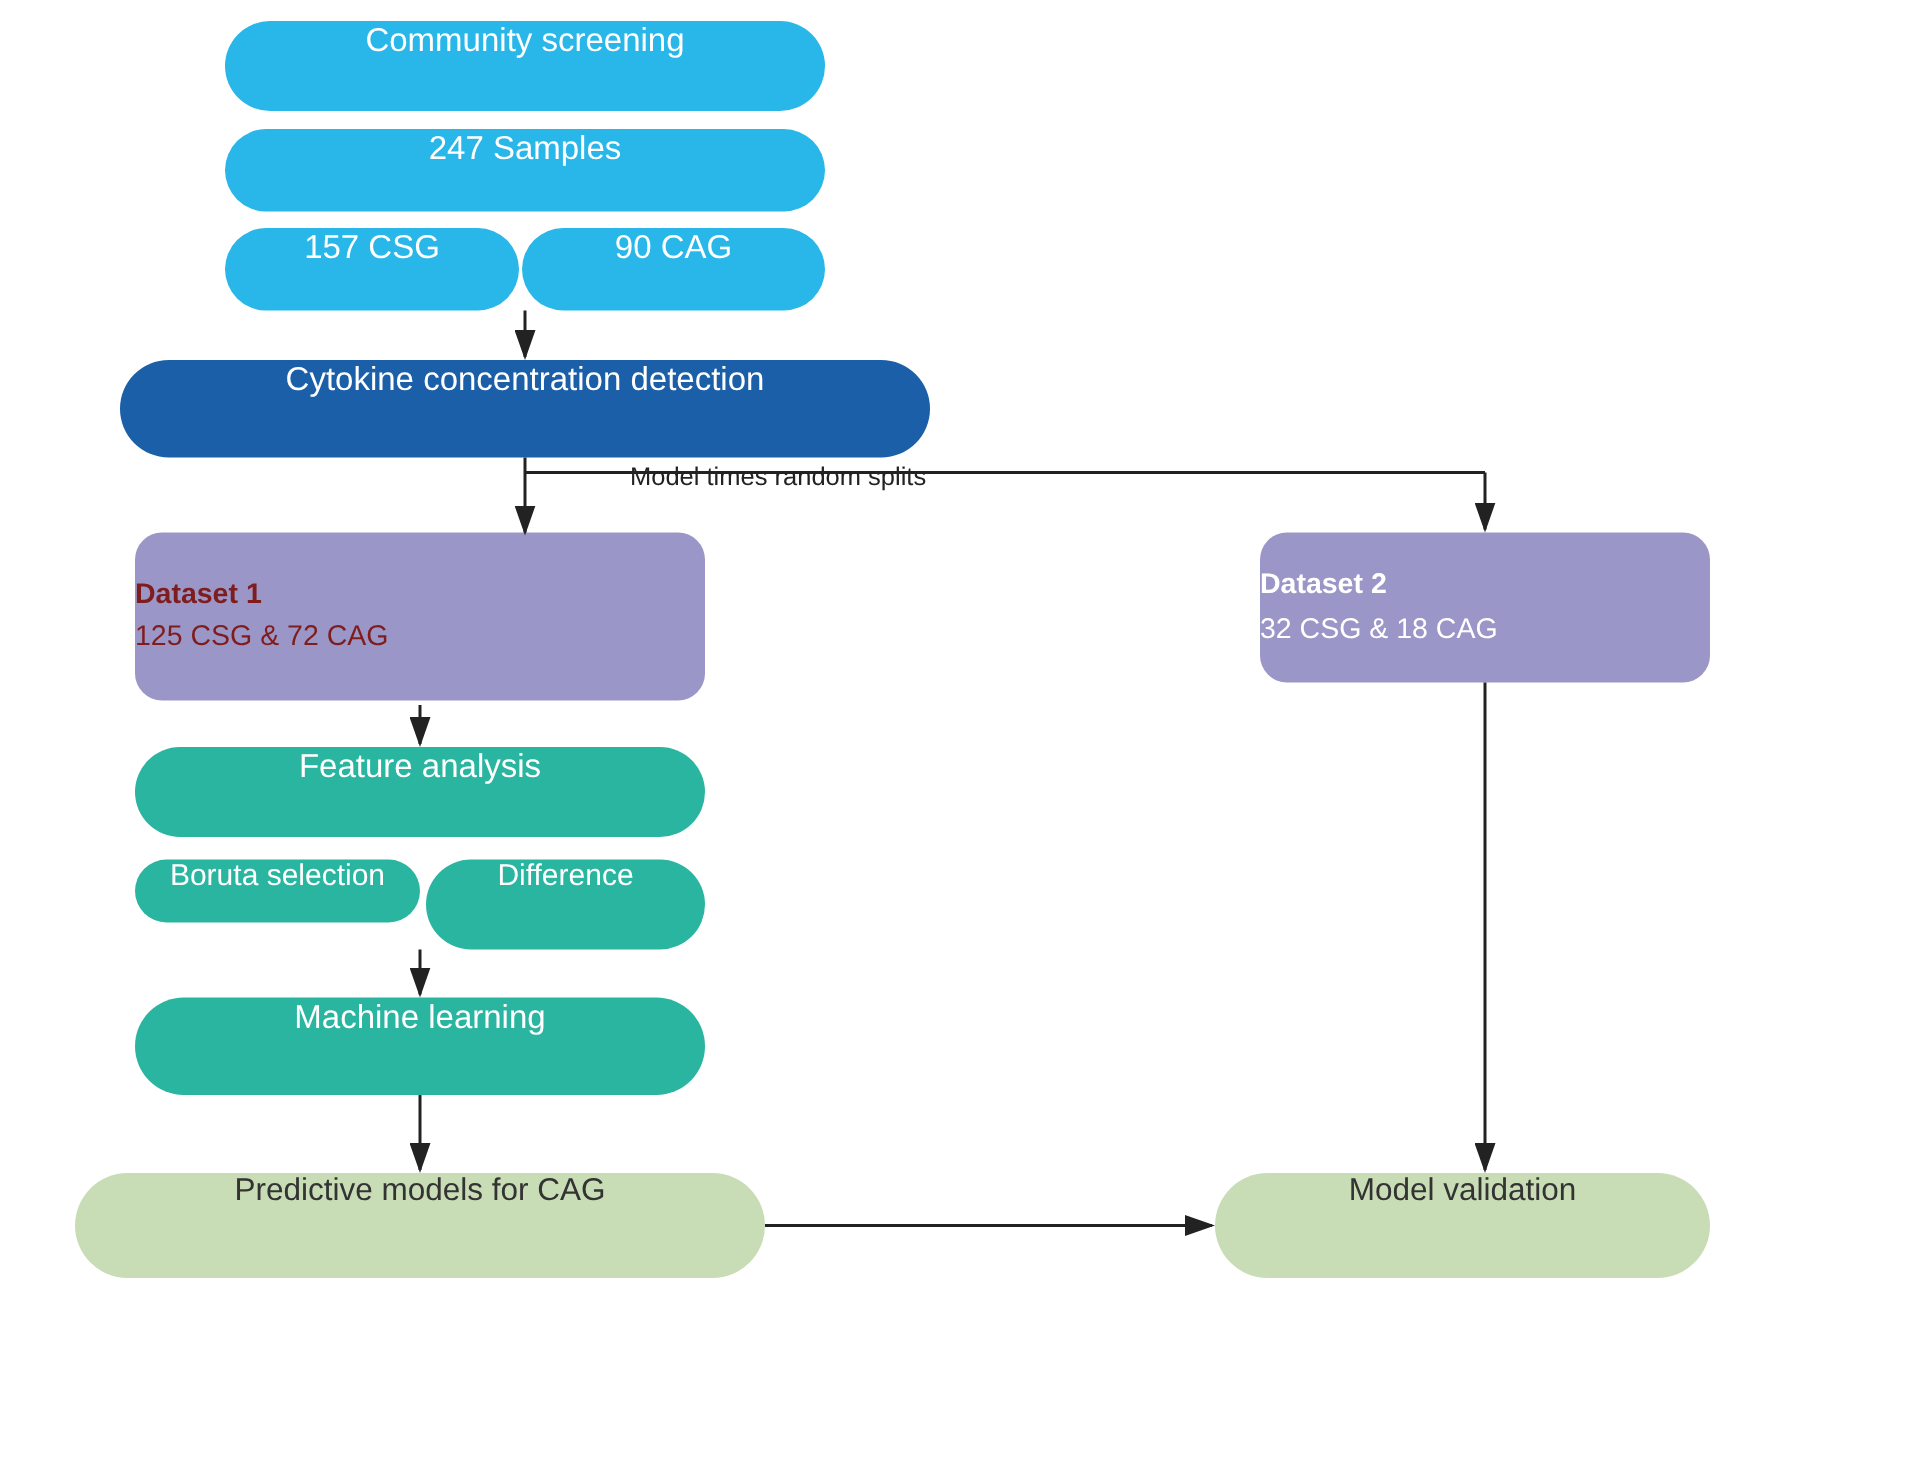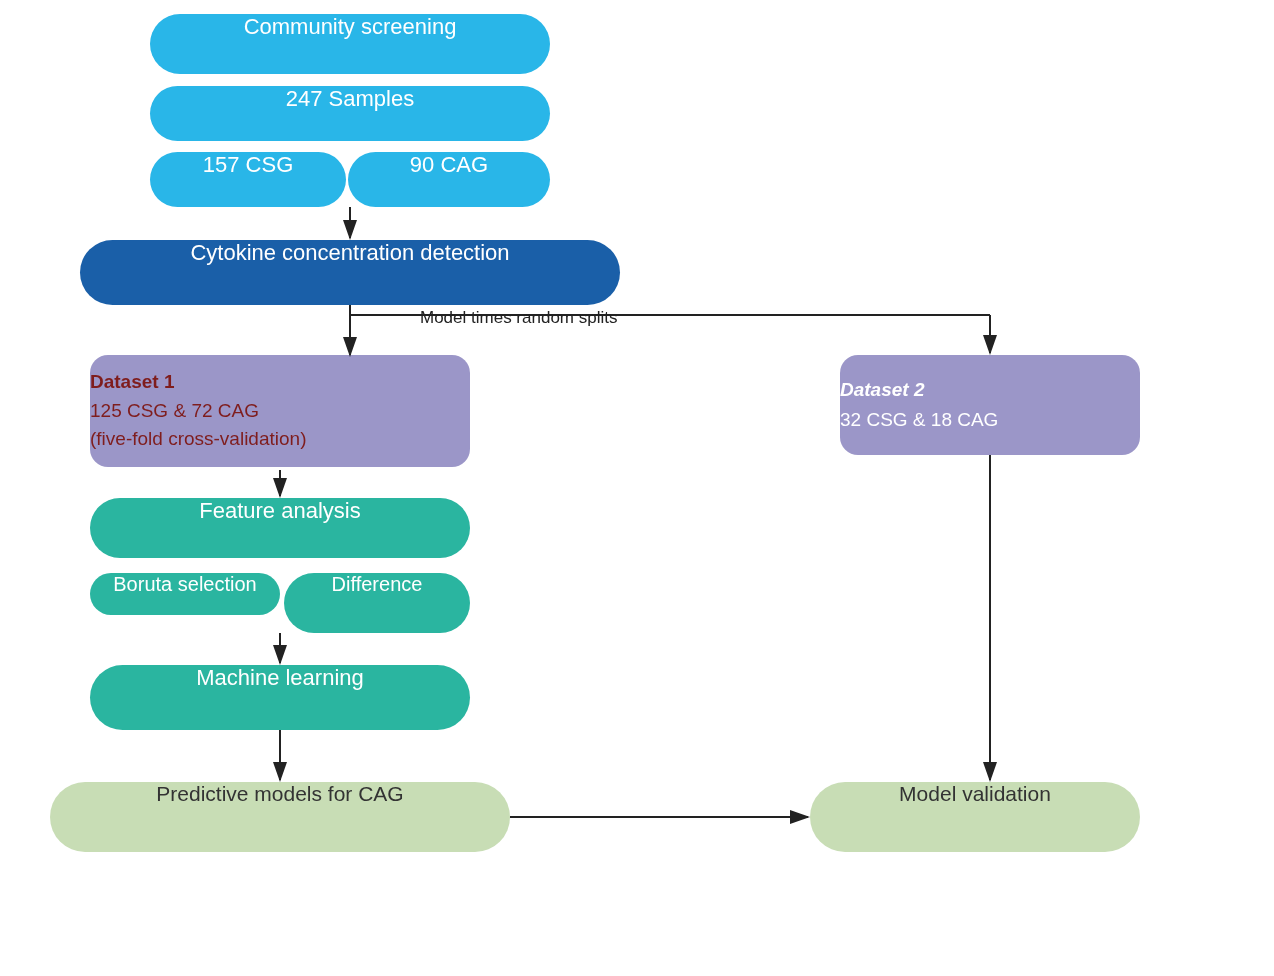--- a/index.html
+++ b/index.html
@@ -80,25 +80,24 @@
     <span>90 CAG</span>
   </div>
 
   <div class="node pill dark-blue" style="left:80px;top:240px;width:540px;height:65px;">
     <span>Cytokine concentration detection</span>
   </div>
 
   <div class="node rounded-rect lavender" style="left:90px;top:355px;width:380px;height:112px;font-size:19px;color:#7f1d1d;flex-direction:column;line-height:1.5;">
     <span style="font-weight:600;">Dataset 1</span>
     <span>125 CSG &amp; 72 CAG</span>
-    <span>(five-fold cross-validation)</span>
   </div>
 
   <div class="node rounded-rect lavender" style="left:840px;top:355px;width:300px;height:100px;font-size:19px;color:#fff;flex-direction:column;line-height:1.6;">
-    <span style="font-weight:600;font-style:italic;">Dataset 2</span>
+    <span style="font-weight:600;">Dataset 2</span>
     <span>32 CSG &amp; 18 CAG</span>
   </div>
 
   <div class="node pill teal" style="left:90px;top:498px;width:380px;height:60px;">
     <span>Feature analysis</span>
   </div>
 
   <div class="node pill teal" style="left:90px;top:573px;width:190px;height:42px;font-size:20px;">
     <span>Boruta selection</span>
   </div>

